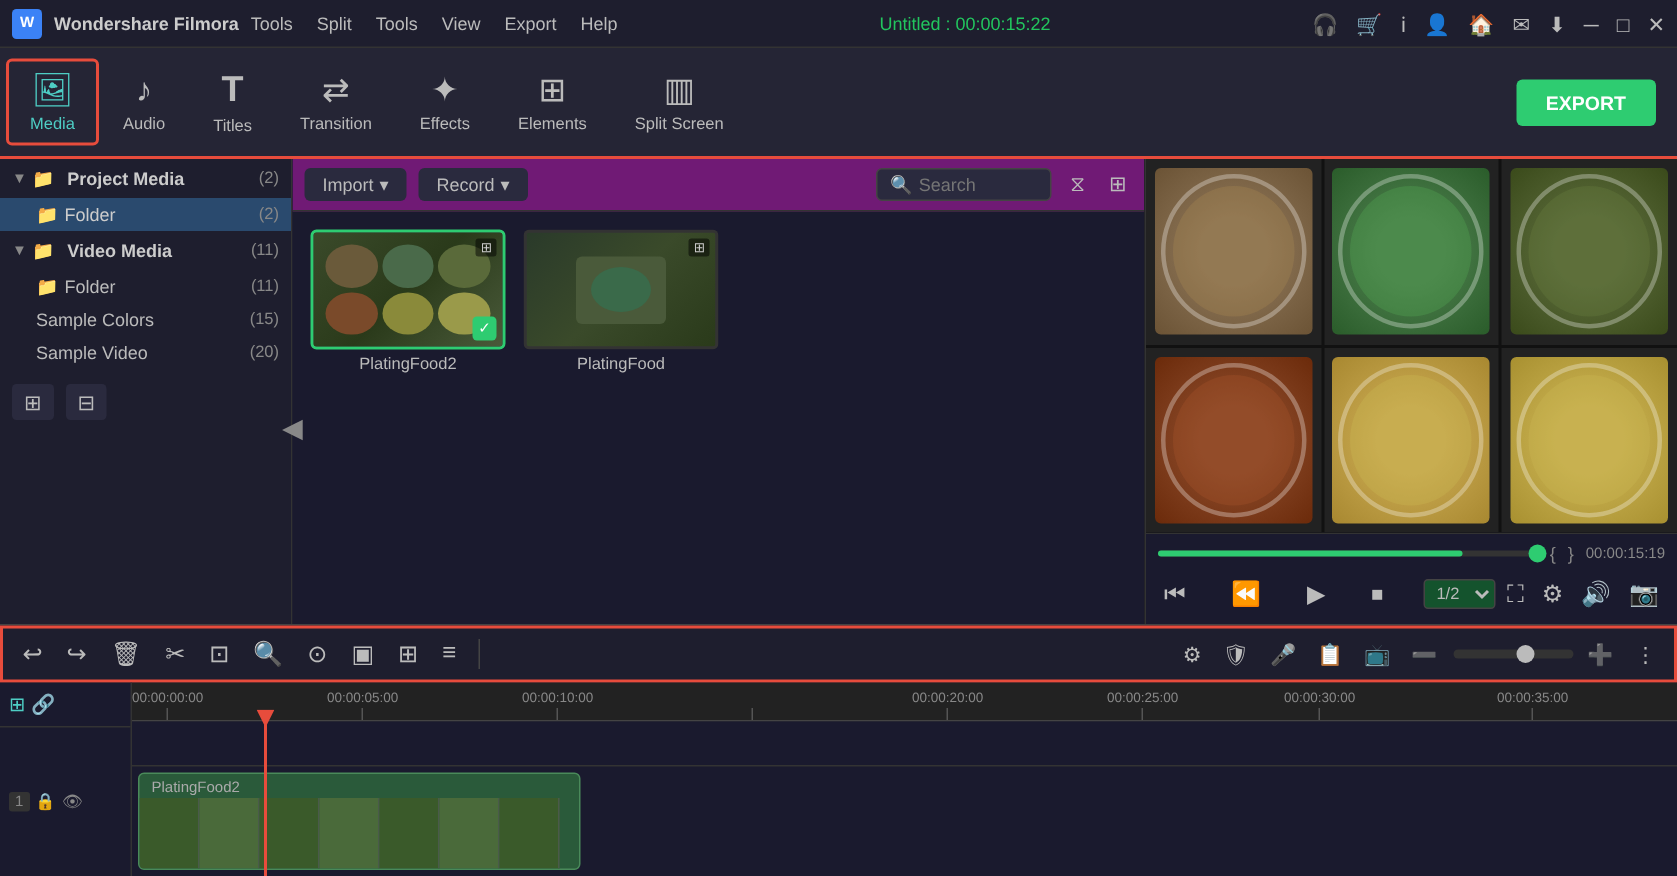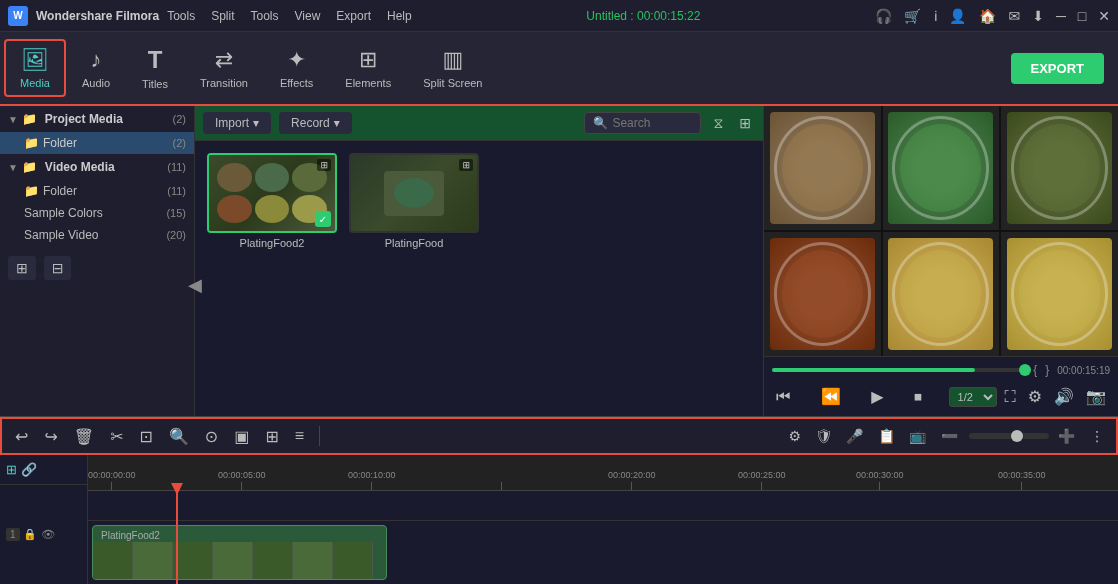--- a/index.html
+++ b/index.html
@@ -35,21 +35,21 @@
     .section-title { flex: 1; font-weight: bold; }
     .section-count { color: #888; font-size: 11px; }
     .sub-item { display: flex; align-items: center; padding: 4px 8px 4px 24px; cursor: pointer; color: #bbb; font-size: 12px; }
     .sub-item.active { background: #2a4a6e; color: #ccc; }
     .sub-item-name { flex: 1; }
     .sub-item-count { color: #888; font-size: 11px; }
     .folder-icon { margin-right: 4px; color: #888; font-size: 12px; }
 
     
     #center-panel { flex: 1; background: #1a1a2e; display: flex; flex-direction: column; overflow: hidden; }
-    #center-toolbar { display: flex; align-items: center; padding: 6px 8px; gap: 8px; background: #14532d; border-bottom: 1px solid #333; }
+    #center-toolbar { display: flex; align-items: flex-start; padding: 6px 8px; gap: 8px; background: #701a75; border-bottom: 1px solid #333; }
     .center-btn { background: #2a2a3e; border: none; color: #bbb; padding: 4px 12px; border-radius: 4px; cursor: pointer; font-size: 12px; display: flex; align-items: center; gap: 4px; }
     #search-box { display: flex; align-items: center; margin-left: auto; background: #2a2a3e; border: 1px solid #444; border-radius: 4px; padding: 3px 8px; gap: 4px; }
     #search-box input { background: transparent; border: none; color: #ccc; font-size: 12px; outline: none; width: 80px; }
     .icon-btn { background: none; border: none; color: #bbb; cursor: pointer; font-size: 14px; padding: 2px 4px; }
     #media-grid { display: flex; flex-wrap: wrap; gap: 12px; padding: 12px; overflow-y: auto; flex: 1; }
     .media-item { display: flex; flex-direction: column; align-items: center; cursor: pointer; }
     .media-thumb { width: 130px; height: 80px; background: #333; border-radius: 4px; border: 2px solid transparent; position: relative; overflow: hidden; }
     .media-thumb.selected { border-color: #2ecc71; }
     .media-thumb-overlay { position: absolute; top: 4px; right: 4px; background: rgba(0,0,0,0.5); border-radius: 2px; padding: 1px 3px; font-size: 9px; color: #ccc; }
     .media-check { position: absolute; bottom: 4px; right: 4px; width: 16px; height: 16px; background: #2ecc71; border-radius: 3px; display: flex; align-items: center; justify-content: center; color: white; font-size: 10px; }
@@ -84,21 +84,21 @@
     
     #timeline-area { height: 168px; background: #1a1a2e; border-top: 1px solid #444; display: flex; flex-direction: column; }
     #timeline-toolbar { display: flex; align-items: center; padding: 4px 8px; gap: 6px; background: #1e1e2e; border-bottom: 1px solid #333; height: 38px; border: 2px solid #e74c3c; }
     .timeline-tool { background: none; border: none; color: #bbb; cursor: pointer; font-size: 16px; padding: 2px 5px; }
     #timeline-tool-divider { width: 1px; height: 20px; background: #444; margin: 0 4px; }
     #timeline-right-tools { margin-left: auto; display: flex; align-items: center; gap: 6px; }
     .right-tool { background: none; border: none; color: #bbb; cursor: pointer; font-size: 14px; padding: 2px 4px; }
 
     #timeline-content { display: flex; flex: 1; overflow: hidden; }
     #timeline-ruler-area { flex: 1; display: flex; flex-direction: column; overflow: hidden; }
-    #timeline-ruler { height: 36px; background: #222; display: flex; align-items: flex-end; overflow: hidden; position: relative; border-bottom: 1px solid #444; }
+    #timeline-ruler { height: 26px; background: #222; display: flex; align-items: flex-end; overflow: hidden; position: relative; border-bottom: 1px solid #444; }
     .ruler-mark { position: absolute; bottom: 0; display: flex; flex-direction: column; align-items: center; }
     .ruler-line { width: 1px; height: 8px; background: #555; }
     .ruler-label { color: #888; font-size: 9px; margin-bottom: 2px; white-space: nowrap; }
     #timeline-tracks { flex: 1; background: #1a1a2e; position: relative; display: flex; flex-direction: column; }
     #timeline-playhead { position: absolute; left: 88px; top: 0; bottom: 0; width: 2px; background: #e74c3c; z-index: 10; }
     #playhead-marker { position: absolute; top: -8px; left: -5px; width: 12px; height: 12px; background: #e74c3c; clip-path: polygon(50% 100%, 0 0, 100% 0); }
 
     #track-1 { height: 30px; border-bottom: 1px solid #333; display: flex; align-items: center; }
     #track-2 { flex: 1; display: flex; flex-direction: column; justify-content: center; }
 

